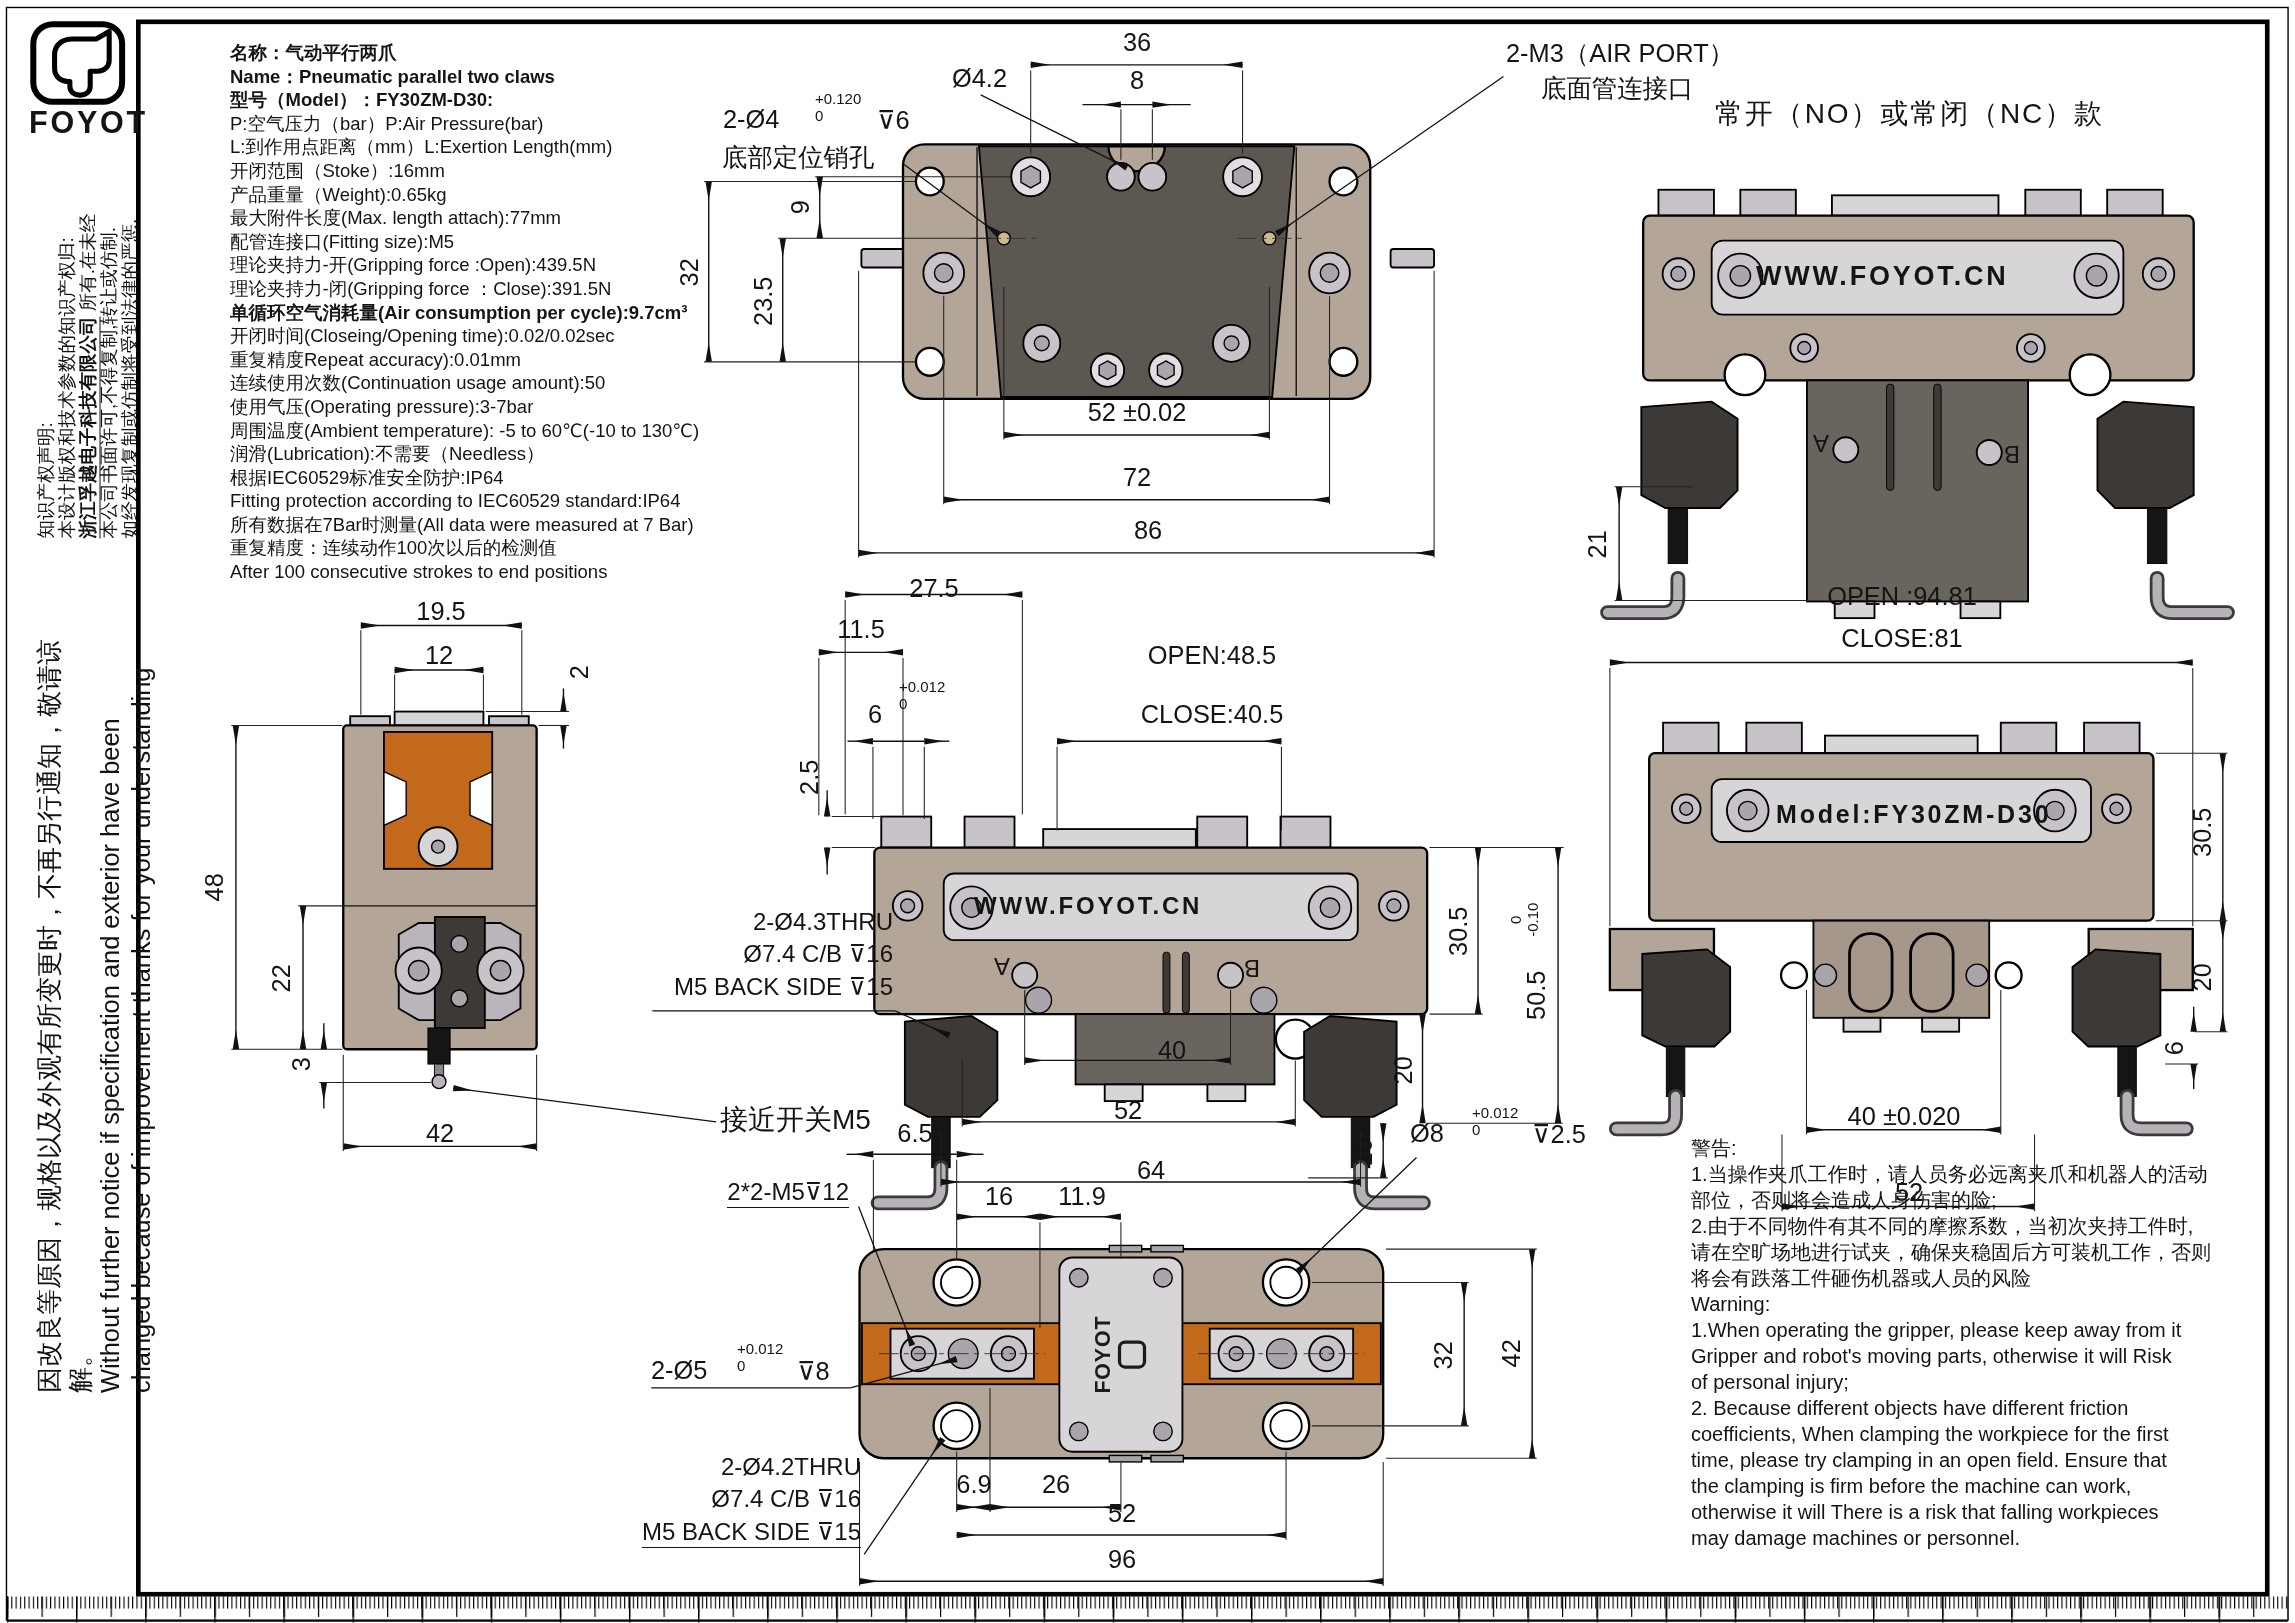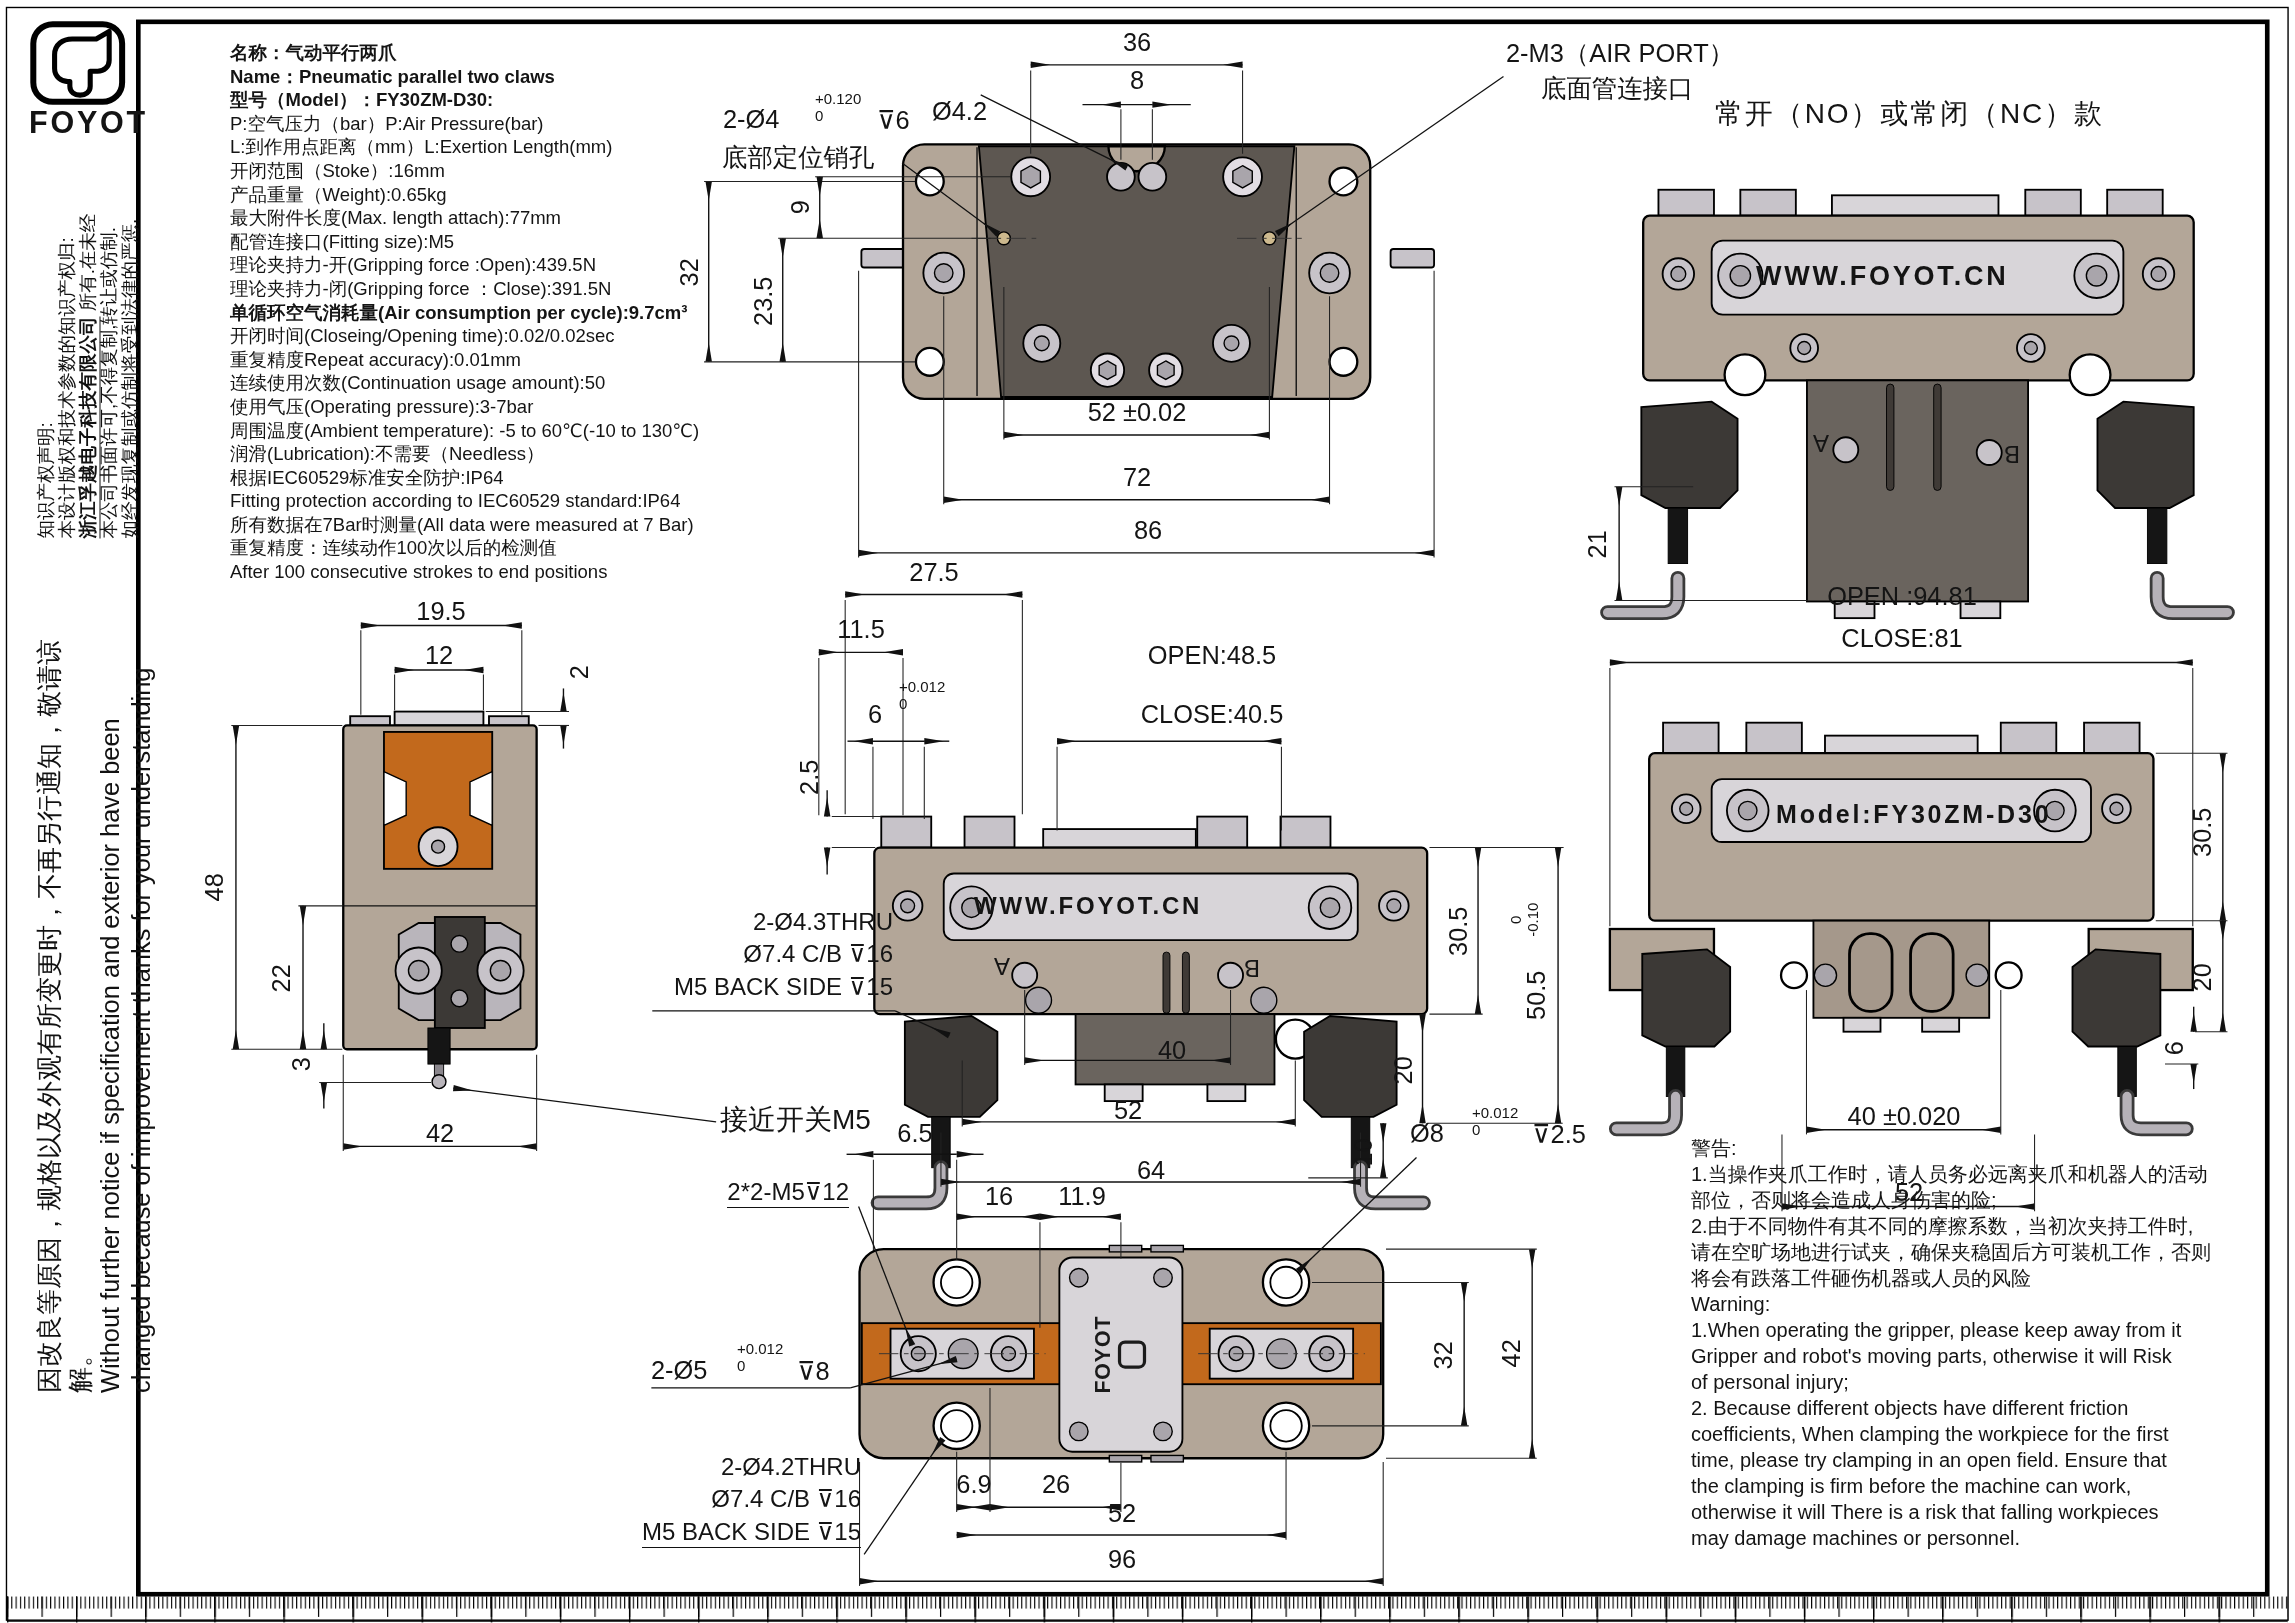--- a/index.html
+++ b/index.html
@@ -484,21 +484,21 @@
 </div>
 
 <div class="t dim" style="left:1137px;top:28px;">36</div>
 <div class="t dim" style="left:1137px;top:66px;">8</div>
 <div class="t lbl" style="left:1506px;top:37px;">2-M3（AIR PORT）</div>
 <div class="t lbl" style="left:1541px;top:72px;">底面管连接口</div>
 <div class="t lbl" style="left:723px;top:105px;">2-Ø4</div>
 <div class="t tol" style="left:815px;top:91px;"><span>+0.120</span><br><span>0</span></div>
 <div class="t lbl" style="left:877px;top:105px;">⊽6</div>
 <div class="t lbl" style="left:722px;top:141px;">底部定位销孔</div>
-<div class="t lbl" style="left:932px;top:64px;margin-top:33px;">Ø4.2</div>
+<div class="t lbl" style="left:952px;top:64px;">Ø4.2</div>
 <div class="t dimv" style="left:689px;top:272px;">32</div>
 <div class="t dimv" style="left:763px;top:301px;">23.5</div>
 <div class="t dimv" style="left:800px;top:207px;">9</div>
 <div class="t dim" style="left:1137px;top:398px;">52  ±0.02</div>
 <div class="t dim" style="left:1137px;top:463px;">72</div>
 <div class="t dim" style="left:1148px;top:516px;">86</div>
 
 <div class="t title" style="left:1910px;top:95px;"></div>
 <div class="t title" style="left:1910px;top:95px;">常开（NO）或常闭（NC）款</div>
 <div class="t plateTxt" style="left:1756px;top:261px;font-size:27px;">WWW.FOYOT.CN</div>
@@ -508,21 +508,21 @@
 
 <div class="t dim" style="left:441px;top:597px;">19.5</div>
 <div class="t dim" style="left:439px;top:641px;">12</div>
 <div class="t dimv" style="left:579px;top:672px;">2</div>
 <div class="t dimv" style="left:214px;top:887px;">48</div>
 <div class="t dimv" style="left:281px;top:978px;">22</div>
 <div class="t dimv" style="left:301px;top:1064px;">3</div>
 <div class="t dim" style="left:440px;top:1119px;">42</div>
 <div class="t" style="left:720px;top:1101px;font-size:28px;">接近开关M5</div>
 
-<div class="t dim" style="left:934px;top:558px;">27.5</div>
+<div class="t dim" style="left:934px;top:574px;">27.5</div>
 <div class="t dim" style="left:861px;top:615px;">11.5</div>
 <div class="t dim" style="left:875px;top:700px;">6</div>
 <div class="t tol" style="left:899px;top:679px;"><span>+0.012</span><br><span>0</span></div>
 <div class="t dim" style="left:1212px;top:641px;">OPEN:48.5</div>
 <div class="t dim" style="left:1212px;top:700px;">CLOSE:40.5</div>
 <div class="t dimv" style="left:809px;top:777px;">2.5</div>
 <div class="t plateTxt" style="left:974px;top:892px;font-size:24px;">WWW.FOYOT.CN</div>
 <div class="t flip" style="left:994px;top:952px;">A</div>
 <div class="t flip" style="left:1244px;top:954px;">B</div>
 <div class="t dimv" style="left:1458px;top:931px;">30.5</div>

